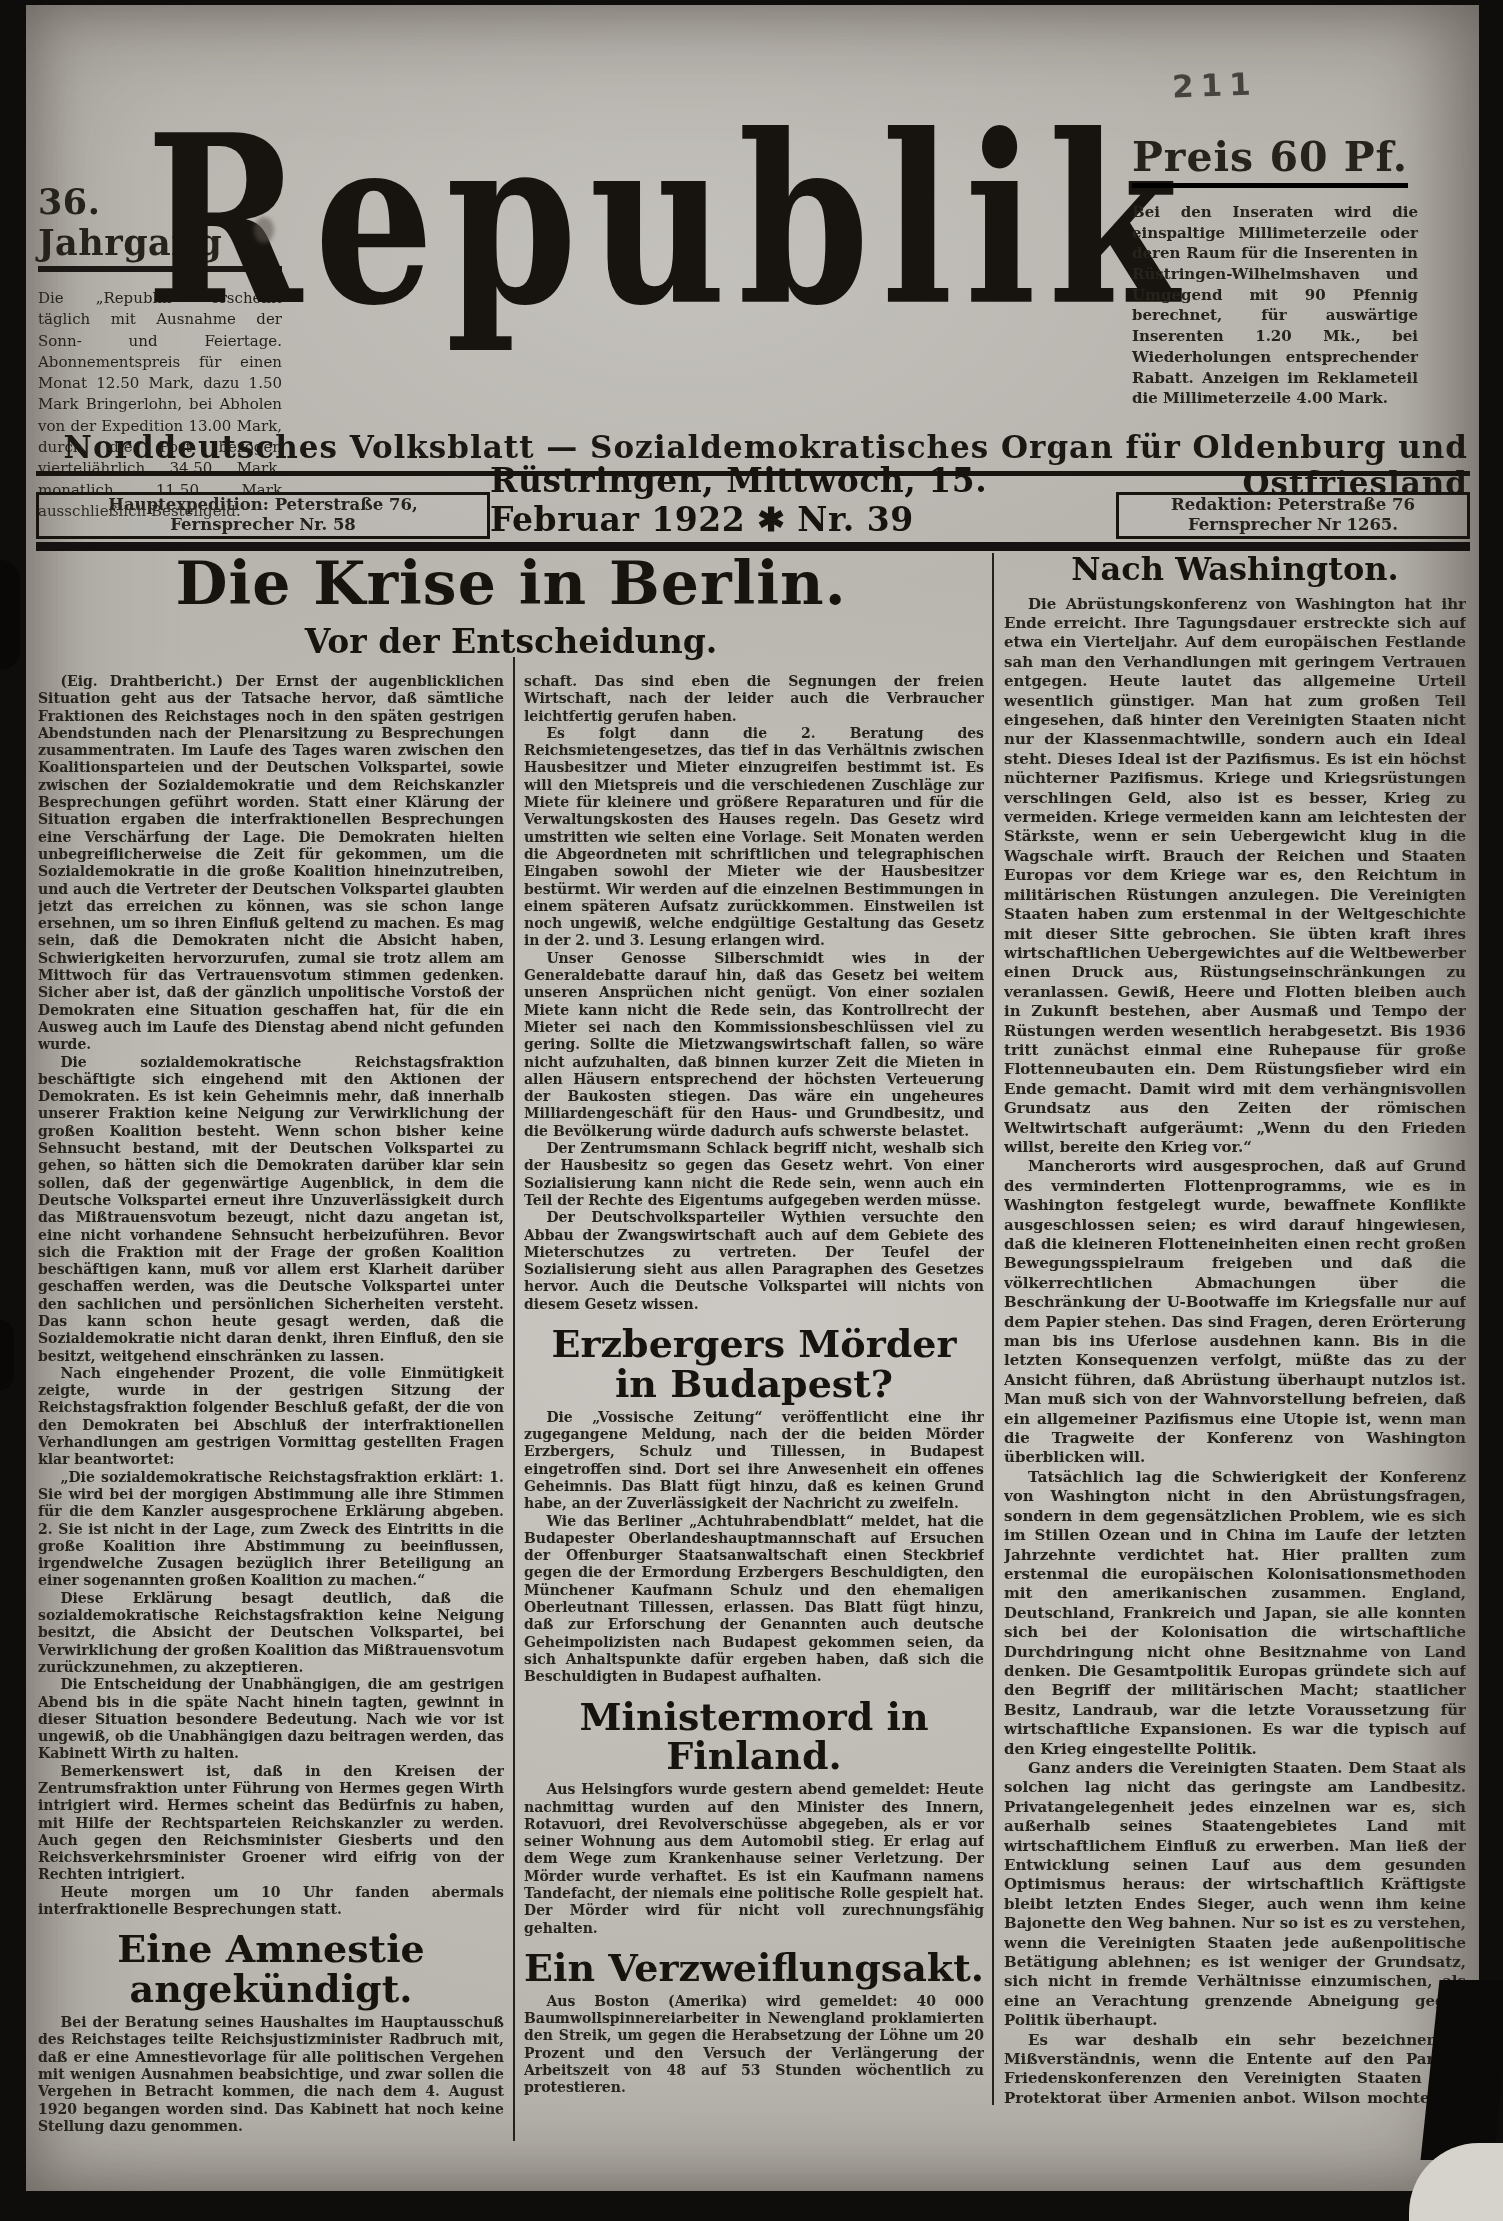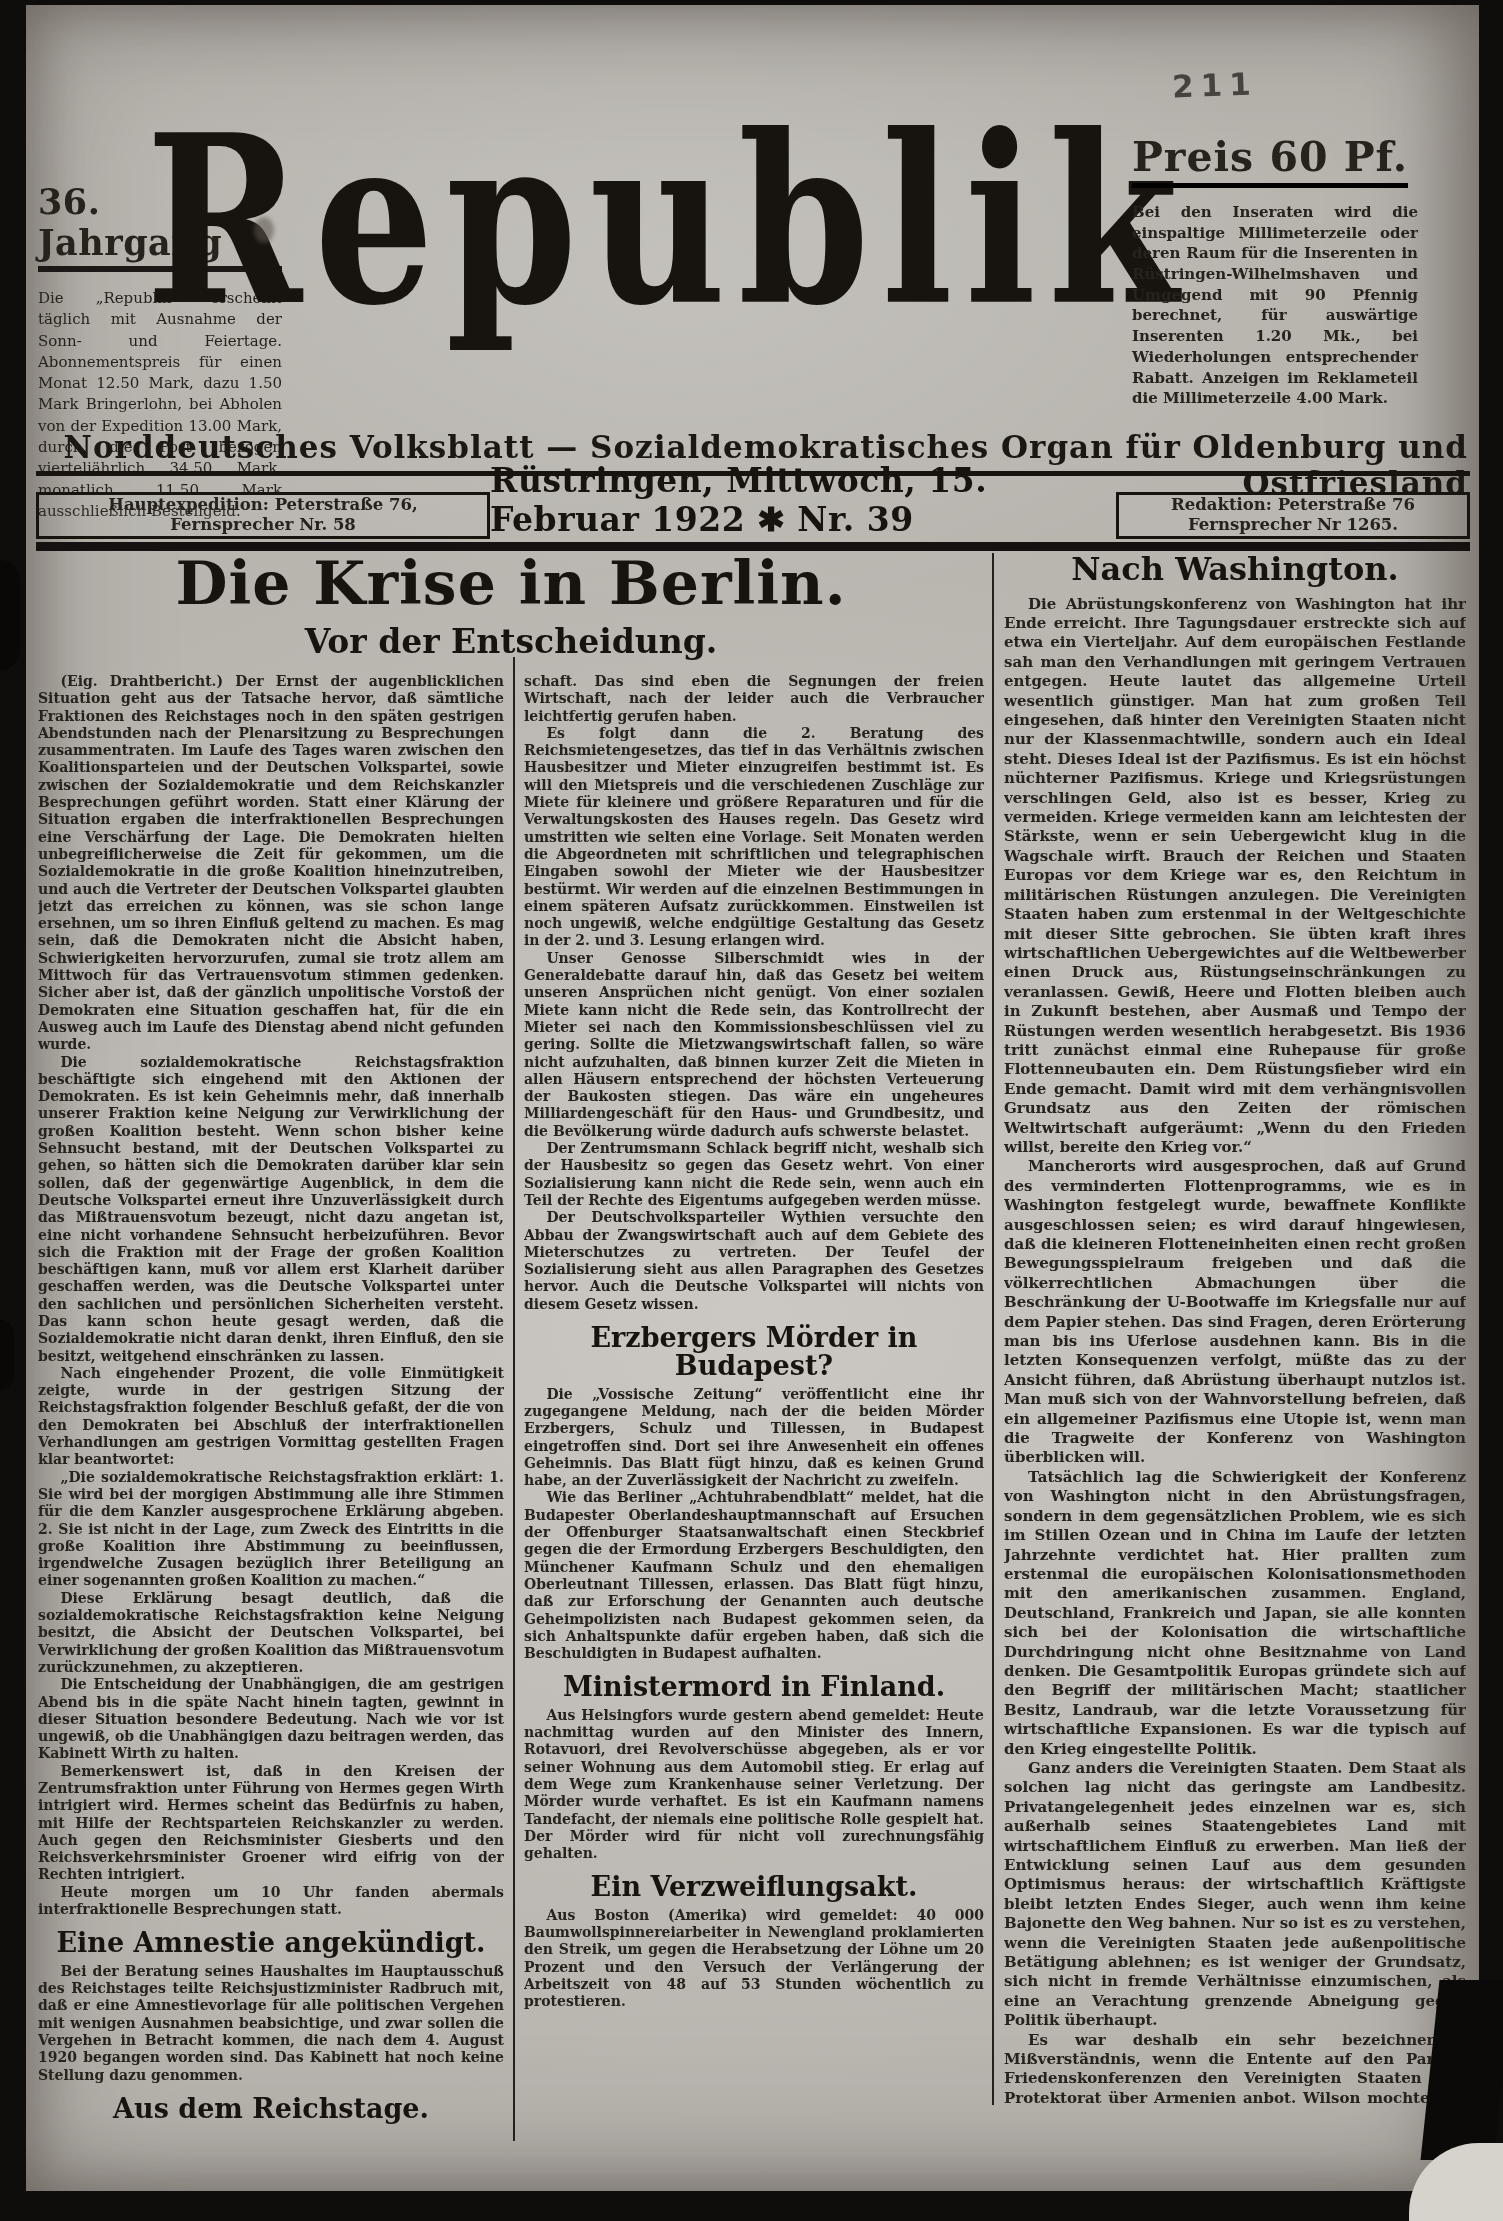--- a/index.html
+++ b/index.html
@@ -45,21 +45,21 @@
   .lead-head{font-size:60px;font-weight:bold;margin:0;line-height:1.0;letter-spacing:1px;}
   .lead-sub{font-size:33px;font-weight:bold;margin:12px 0 0;line-height:1.0;}
   .col{position:absolute;overflow:hidden;}
   .col1{left:12px;top:668px;width:466px;height:1468px;}
   .col2{left:498px;top:668px;width:460px;height:1468px;}
   .col3{left:978px;top:548px;width:462px;height:1552px;}
   .para{margin:0;text-align:justify;text-indent:1.6em;font-weight:bold;}
   .col1 .para,.col2 .para{font-size:14px;line-height:17.3px;}
   .col3 .para{font-size:15px;line-height:19.4px;}
   .no-indent{text-indent:0;}
-  .art-head{font-size:27px;font-weight:bold;text-align:center;margin:11px 0 5px;line-height:1.05;color:#17130e;}
+  .art-head{font-size:38px;font-weight:bold;text-align:center;margin:11px 0 5px;line-height:1.05;color:#17130e;}
   .col3 .art-head{margin:0 0 8px;font-size:32px;}
 </style>
 </head>
 <body>
 
 <div class="paper">
   <div class="paper-tone"></div>
 
   <div class="stamp">211</div>
 

